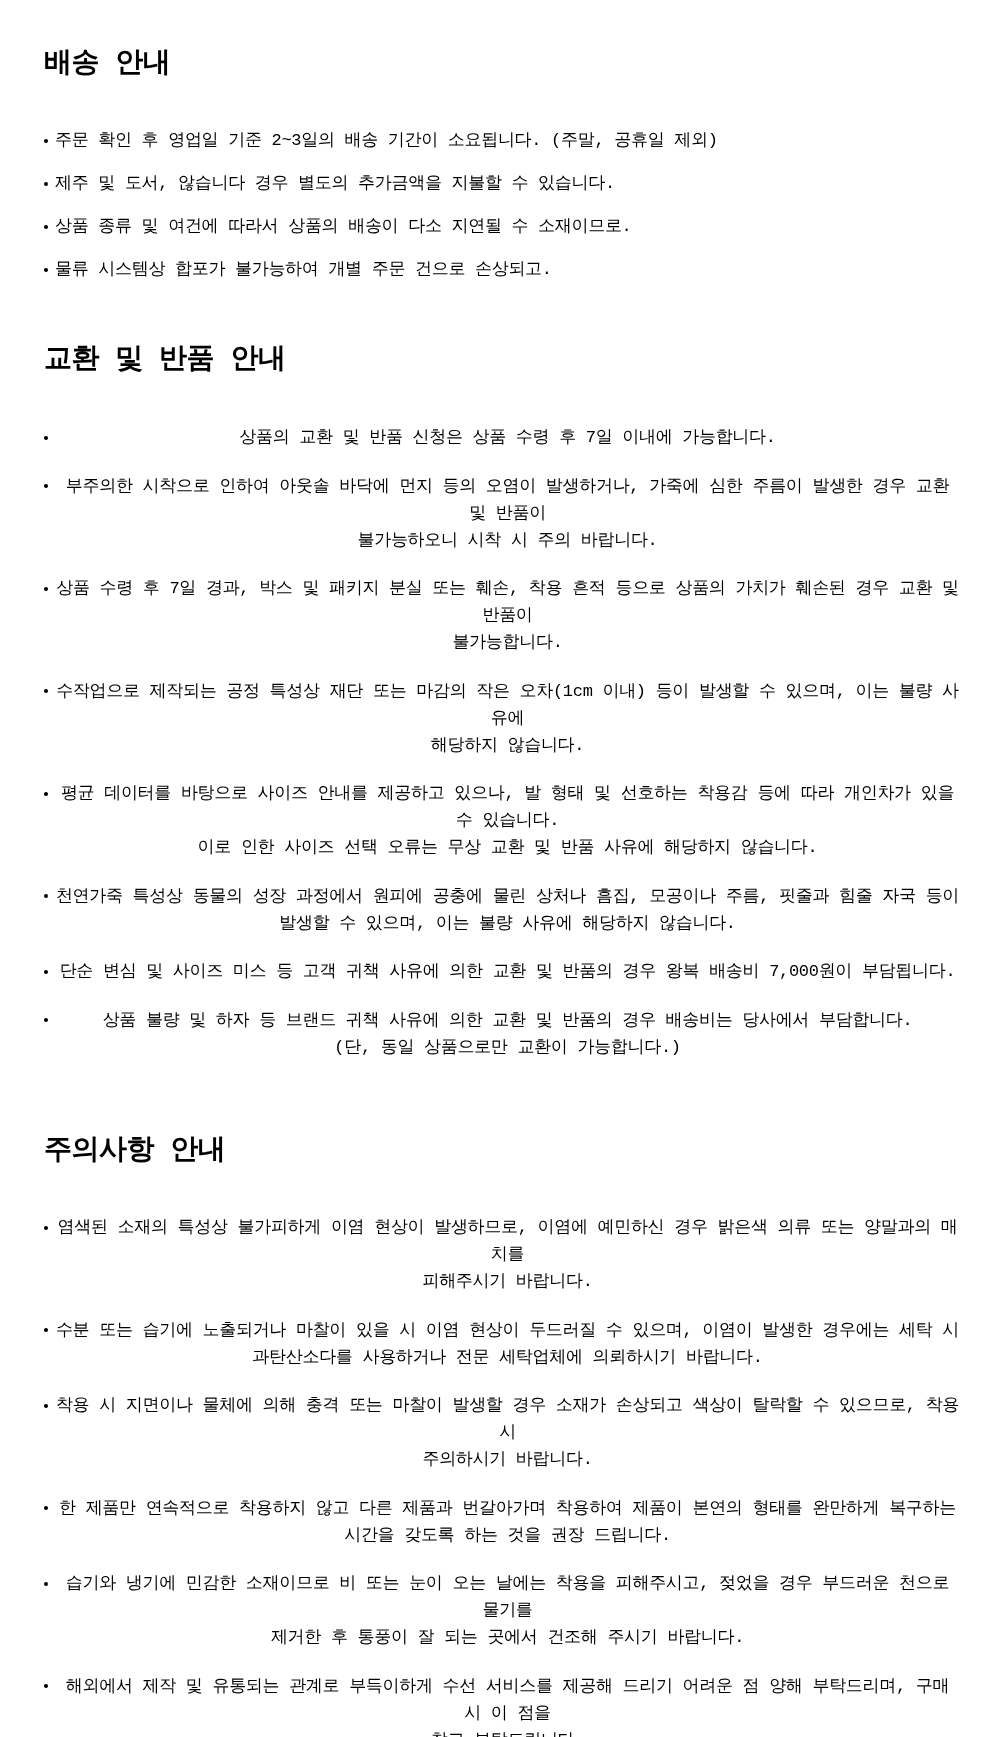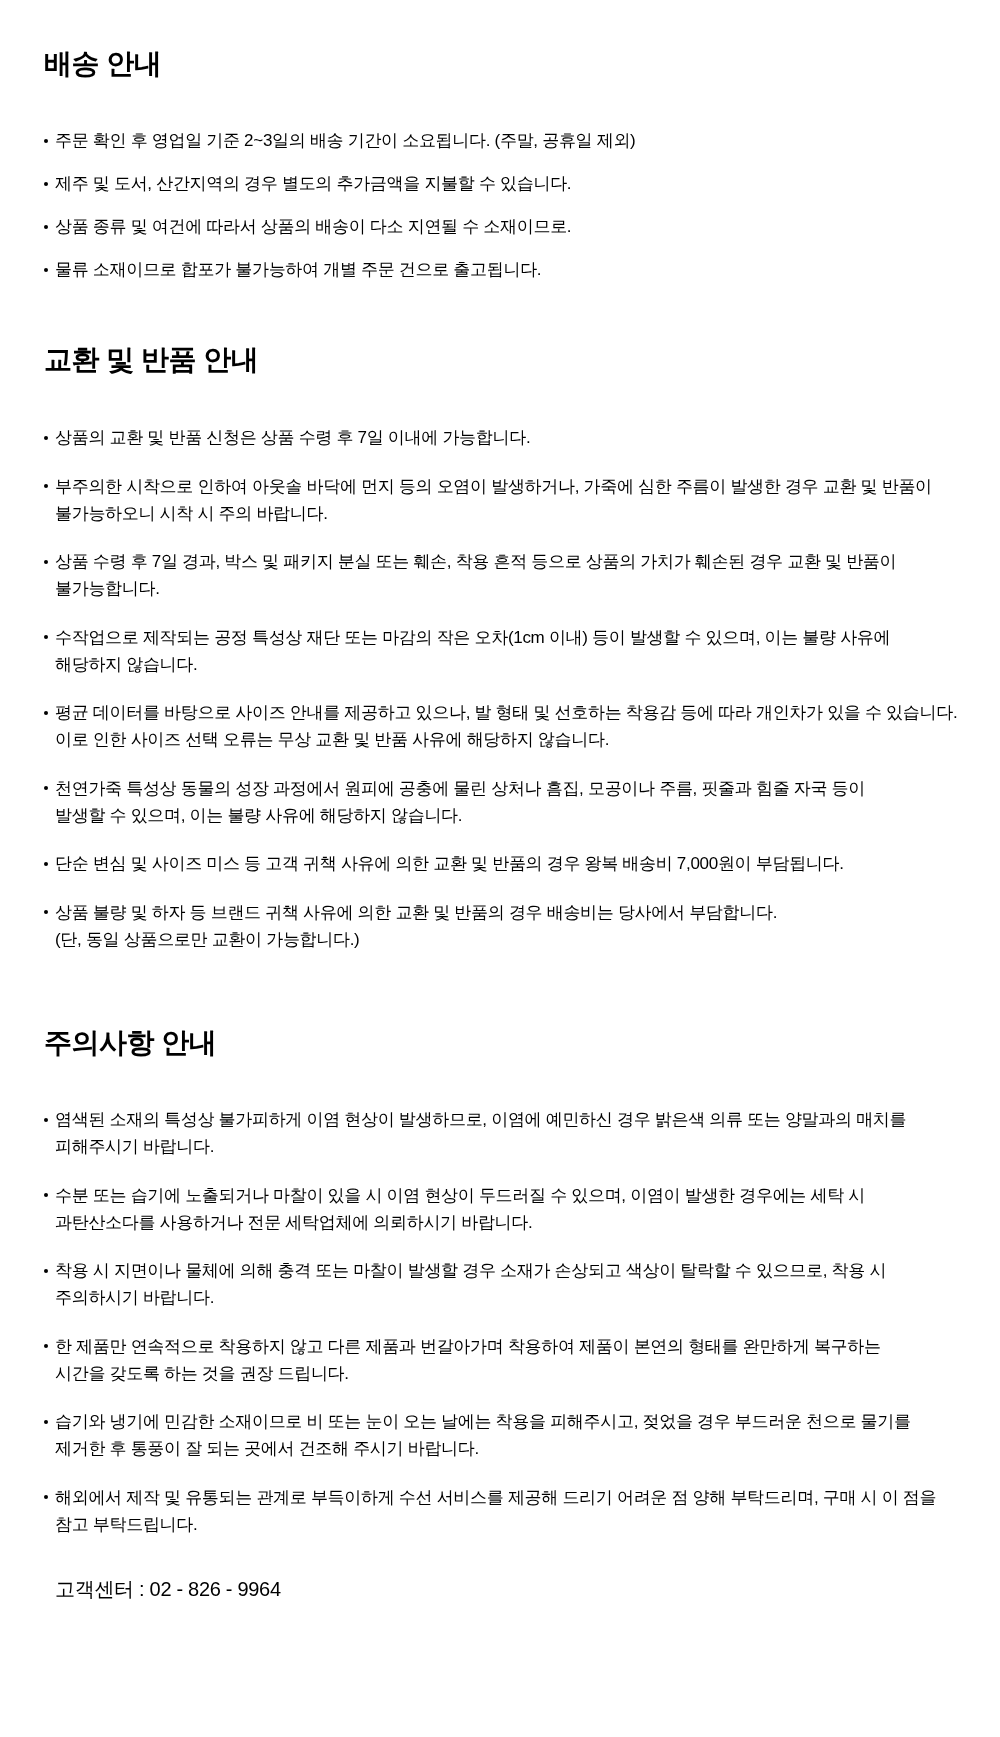--- a/index.html
+++ b/index.html
@@ -9,20 +9,21 @@
     background: #ffffff;
     color: #000000;
     font-family: "Liberation Sans", sans-serif;
     overflow: hidden;
   }
   .page {
     box-sizing: border-box;
     width: 1000px;
     height: 1248px;
     padding: 46px 40px 0 44px;
+    font-family: Liberation Mono, monospace;
   }
   .sec-title {
     margin: 0;
     font-size: 28px;
     line-height: 36px;
     font-weight: 700;
     letter-spacing: -0.5px;
   }
   ul.bullets {
     list-style: none;
@@ -41,21 +42,21 @@
     left: -11px;
     top: 11.5px;
     width: 4px;
     height: 4px;
     border-radius: 50%;
     background: #000;
   }
   
   #section-shipping li.item { margin-bottom: 16px; }
   
-  #section-exchange li.item, #section-caution li.item { margin-bottom: 21.5px; }
+  #section-exchange li.item, #section-caution li.item { margin-bottom: 21.5px; text-align: center; }
 
   #section-exchange .sec-title { margin-top: 59px; }
   #section-exchange ul.bullets { margin-top: 46px; }
   #section-caution .sec-title { margin-top: 72px; }
   #section-caution ul.bullets { margin-top: 45.5px; }
 
   .footer {
     margin: 39px 0 0 11px;
     font-size: 20px;
     line-height: 25px;
@@ -64,23 +65,23 @@
 </style>
 </head>
 <body>
 
 <div class="page">
 
   <section id="section-shipping">
     <h2 class="sec-title">배송 안내</h2>
     <ul class="bullets">
       <li class="item"><span class="dot"></span><span>주문 확인 후 영업일 기준 2~3일의 배송 기간이 소요됩니다. (주말, 공휴일 제외)</span></li>
-      <li class="item"><span class="dot"></span><span>제주 및 도서, 산간지역의 경우 별도의 추가금액을 지불할 수 있습니다.</span></li>
+      <li class="item"><span class="dot"></span><span>제주 및 도서, 않습니다 경우 별도의 추가금액을 지불할 수 있습니다.</span></li>
       <li class="item"><span class="dot"></span><span>상품 종류 및 여건에 따라서 상품의 배송이 다소 지연될 수 소재이므로.</span></li>
-      <li class="item"><span class="dot"></span><span>물류 소재이므로 합포가 불가능하여 개별 주문 건으로 출고됩니다.</span></li>
+      <li class="item"><span class="dot"></span><span>물류 시스템상 합포가 불가능하여 개별 주문 건으로 손상되고.</span></li>
     </ul>
   </section>
 
   <section id="section-exchange">
     <h2 class="sec-title">교환 및 반품 안내</h2>
     <ul class="bullets">
       <li class="item"><span class="dot"></span><span>상품의 교환 및 반품 신청은 상품 수령 후 7일 이내에 가능합니다.</span></li>
       <li class="item"><span class="dot"></span><span>부주의한 시착으로 인하여 아웃솔 바닥에 먼지 등의 오염이 발생하거나, 가죽에 심한 주름이 발생한 경우 교환 및 반품이
 불가능하오니 시착 시 주의 바랍니다.</span></li>
       <li class="item"><span class="dot"></span><span>상품 수령 후 7일 경과, 박스 및 패키지 분실 또는 훼손, 착용 흔적 등으로 상품의 가치가 훼손된 경우 교환 및 반품이

